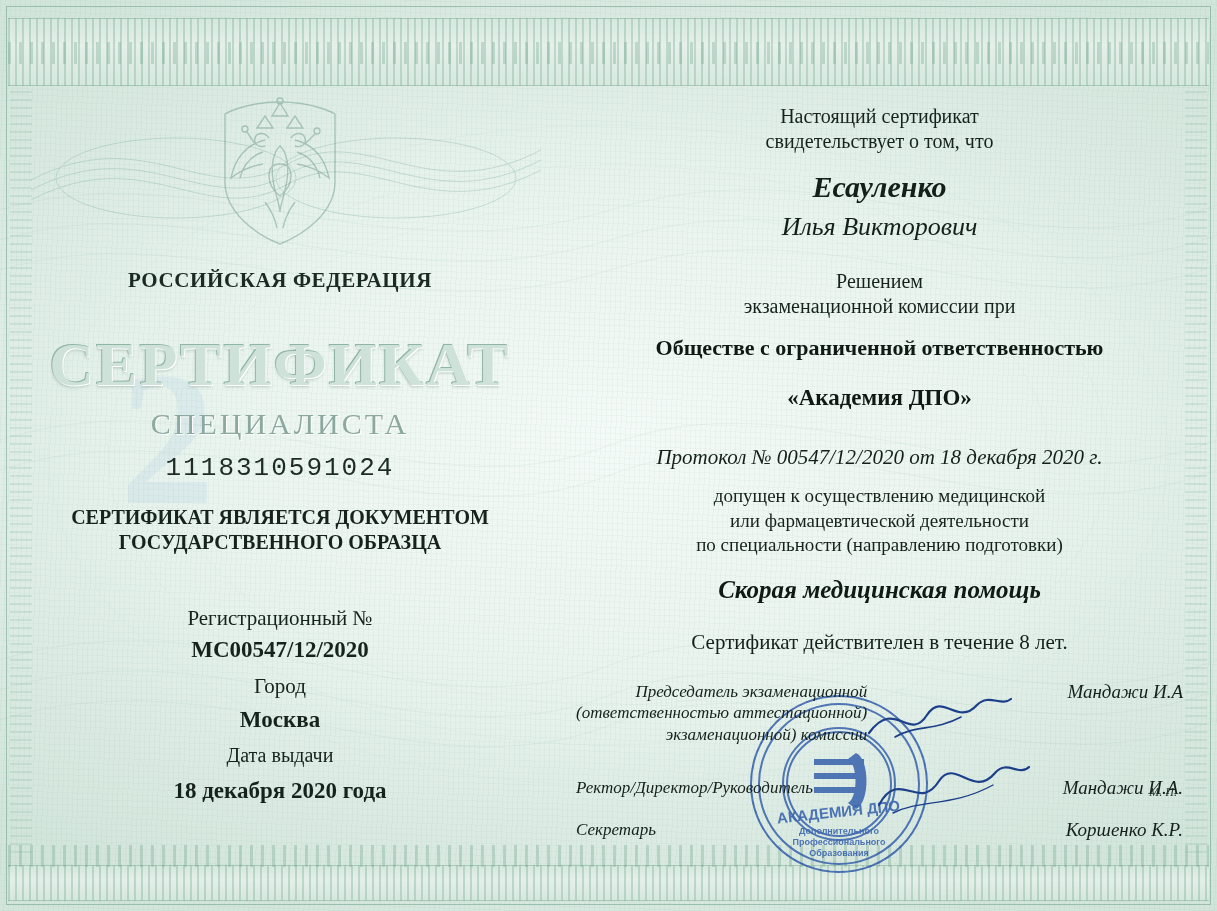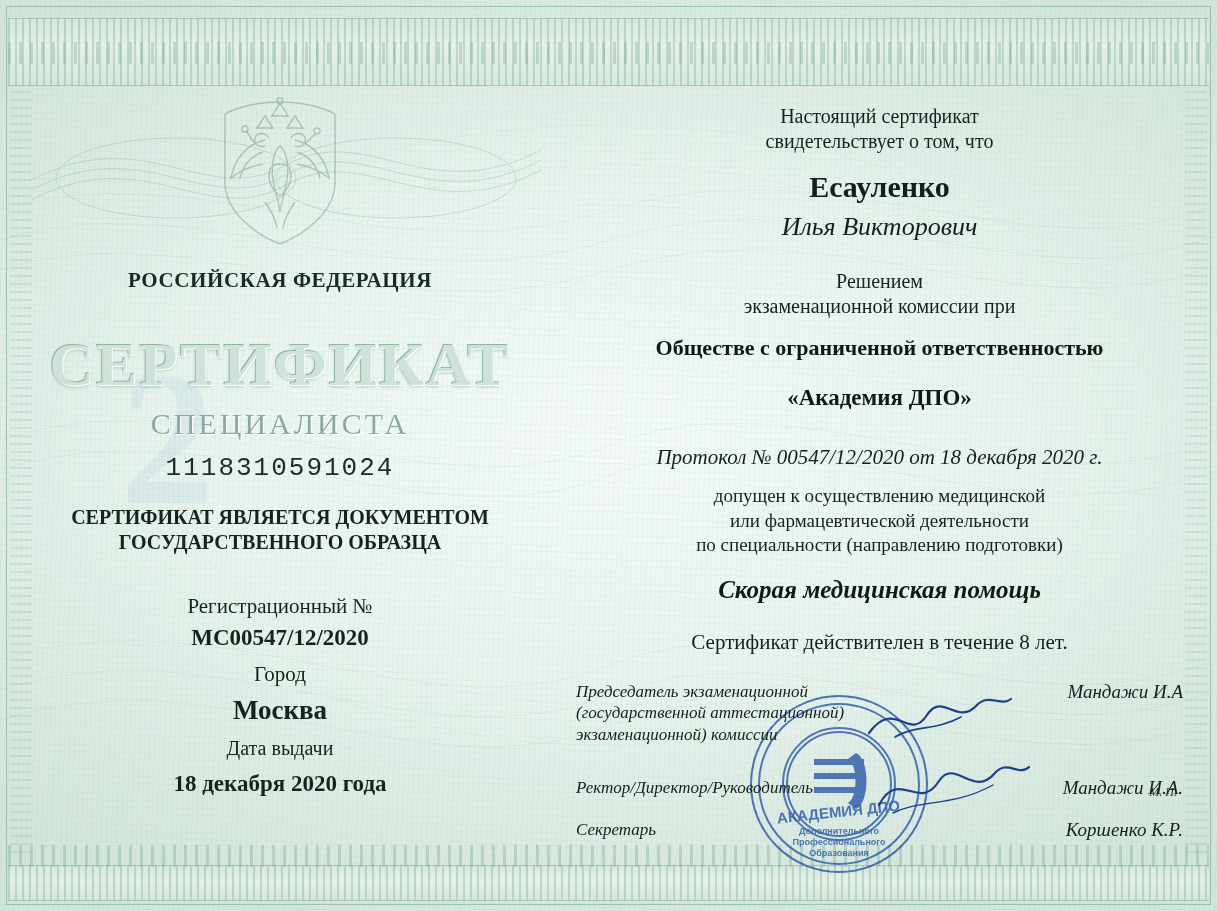--- a/index.html
+++ b/index.html
@@ -172,41 +172,42 @@
   }
   .doc-note {
     margin-top: 22px;
     font-size: 20px;
     font-weight: bold;
     line-height: 1.25;
     color: #16231d;
   }
 
   .reg-block {
-    margin-top: 36px;
+    margin-top: 48px;
     line-height: 1.45;
     color: #16231d;
   }
   .reg-label { font-size: 21px; }
   .reg-value { font-size: 23px; font-weight: bold; }
   .city-label { font-size: 21px; margin-top: 4px; }
-  .city-value { font-size: 27px; font-weight: bold; margin-top: 2px; }
+  .city-value { font-size: 23px; font-weight: bold; margin-top: 2px; }
   .date-label { font-size: 20px; margin-top: 4px; }
   .date-value { font-size: 23px; font-weight: bold; margin-top: 4px; }
 
   
   .r-intro {
     font-size: 20px;
     line-height: 1.25;
     color: #16231d;
   }
   .r-surname {
     margin-top: 16px;
     font-size: 30px;
     font-weight: bold;
+    font-style: italic;
     color: #131f1a;
   }
   .r-name {
     margin-top: 8px;
     font-size: 26px;
     font-style: italic;
     color: #131f1a;
   }
   .r-decision {
     margin-top: 27px;
@@ -258,20 +259,21 @@
     text-align: left;
     height: 180px;
   }
   .sign-row {
     position: relative;
     display: flex;
     align-items: flex-start;
     justify-content: space-between;
     font-style: italic;
     color: #14201b;
+    text-align: right;
   }
   .sign-role {
     font-size: 17px;
     line-height: 1.25;
     max-width: 330px;
   }
   .sign-name {
     font-size: 19px;
     font-style: italic;
     white-space: nowrap;
@@ -487,21 +489,21 @@
         </svg>
 
         <svg class="sig-stroke sig-2" width="160" height="70" viewBox="0 0 160 70">
           <path d="M6,54 C26,16 46,62 66,30 C82,6 100,48 122,22 C134,8 146,26 156,16" fill="none" stroke="#1c3f8a" stroke-width="2.2" stroke-linecap="round"></path>
           <path d="M20,62 C48,48 80,56 120,34" fill="none" stroke="#1c3f8a" stroke-width="1.4" stroke-linecap="round"></path>
         </svg>
 
         <div class="sign-row row-chair">
           <div class="sign-role">
             <div>Председатель экзаменационной</div>
-            <div>(государственной аттестационной)</div>
+            <div>(ответственностью аттестационной)</div>
             <div>экзаменационной) комиссии</div>
           </div>
           <div class="sign-name">Мандажи И.А</div>
         </div>
 
         <div class="sign-row row-rector">
           <div class="sign-role">Ректор/Директор/Руководитель</div>
           <div class="sign-name">Мандажи И.А.</div>
         </div>
 

